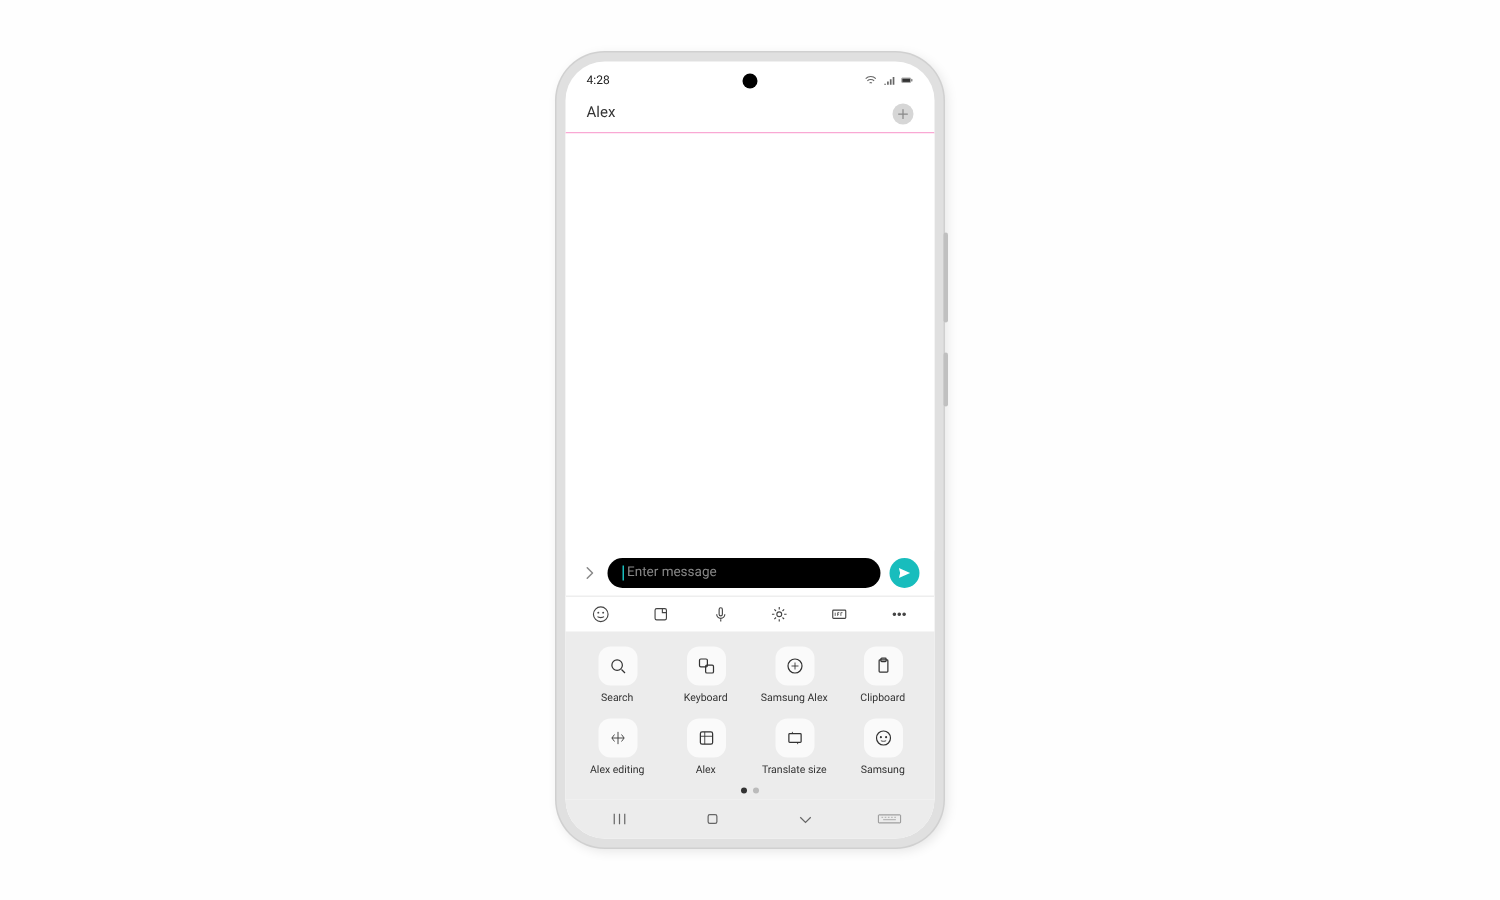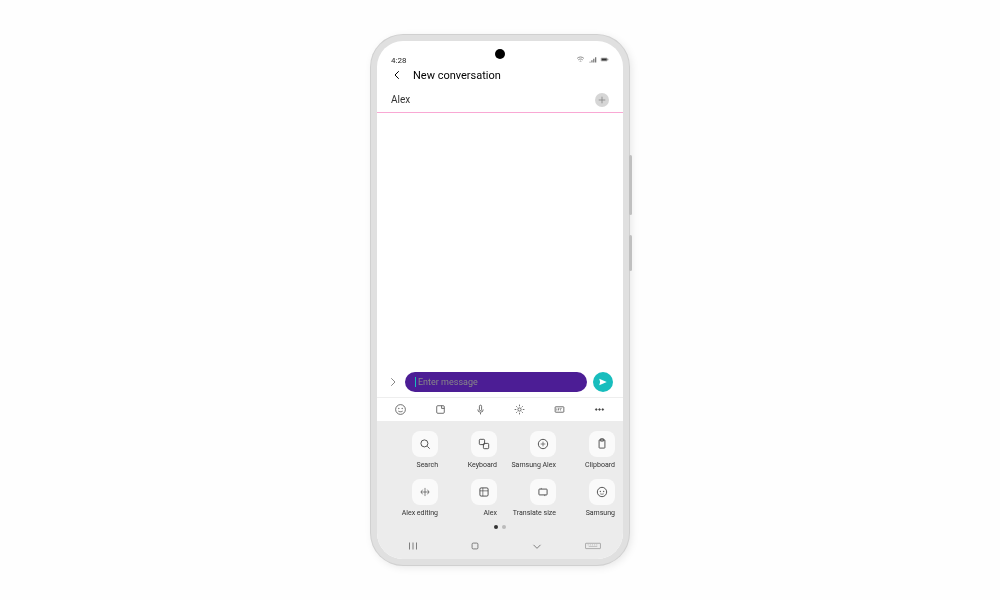--- a/index.html
+++ b/index.html
@@ -50,21 +50,22 @@
     height: 10px;
     background: #000;
     border-radius: 50%;
   }
 
   
   .status-bar {
     height: 22px;
     display: flex;
     justify-content: space-between;
-    padding: 15px 14px 0 14px;
+    align-items: center;
+    padding: 3px 14px 0 14px;
     font-size: 8px;
     color: #222;
   }
   .status-right { display: flex; align-items: center; gap: 3px; }
   .sb-icon { width: 9px; height: 9px; }
 
   
   .header {
     height: 24px;
     display: flex;
@@ -106,21 +107,21 @@
     height: 30px;
     display: flex;
     align-items: center;
     padding: 0 10px;
     gap: 6px;
   }
   .expand-chevron { width:12px;height:12px; color:#888; cursor:pointer;}
   .msg-pill {
     flex: 1;
     height: 20px;
-    background: #4c1d95;
+    background: #000000;
     border-radius: 12px;
     display: flex;
     align-items: center;
     padding: 0 10px;
     font-size: 9px;
     color: #888;
     position:relative;
   }
   .cursor-blink {
     width:1px; height:10px; background:#18bdbd; margin-right:2px;
@@ -157,21 +158,21 @@
     padding: 10px 8px 4px 8px;
     flex-shrink:0;
   }
   .panel-grid {
     display: grid;
     grid-template-columns: repeat(4, 1fr);
     row-gap: 10px;
     column-gap: 6px;
   }
   .panel-item {
-    display:flex;flex-direction:column;align-items:flex-end;gap:4px;
+    display:flex;flex-direction:column;align-items:center;gap:4px;
     cursor:pointer;
   }
   .panel-icon-box {
     width: 26px; height: 26px;
     background: #fafafa;
     border-radius: 8px;
     display:flex;align-items:center;justify-content:center;
   }
   .panel-icon-box svg { width:14px;height:14px; stroke:#333; stroke-width:1.4; fill:none; }
   .panel-label { font-size: 7px; color:#333; text-align:center; }
@@ -210,26 +211,20 @@
             <path d="M4 18h3v2H4zM9 14h3v6H9zM14 10h3v10h-3zM19 6h3v14h-3z" fill="#666"></path>
           </svg>
         <svg class="sb-icon" viewBox="0 0 24 24">
             <rect x="3" y="8" width="16" height="8" rx="1" stroke="#666" fill="none"></rect>
             <rect x="4" y="9" width="14" height="6" fill="#333"></rect>
             <rect x="20" y="10" width="2" height="4" fill="#666"></rect>
           </svg>
       </div>
     </div>
 
-    <div class="header">
-      <svg class="back-icon" viewBox="0 0 24 24">
-          <path d="M15 5l-7 7 7 7" stroke="#000" stroke-width="2" fill="none" stroke-linecap="round" stroke-linejoin="round"></path>
-        </svg>
-      <span class="header-title">New conversation</span>
-    </div>
 
     <div class="recipient-row">
       <span class="recipient-name">Alex</span>
       <div class="add-recipient">
         <svg viewBox="0 0 24 24" width="10" height="10">
             <path d="M12 5v14M5 12h14" stroke="#888" stroke-width="2" stroke-linecap="round"></path>
           </svg>
       </div>
     </div>
 

